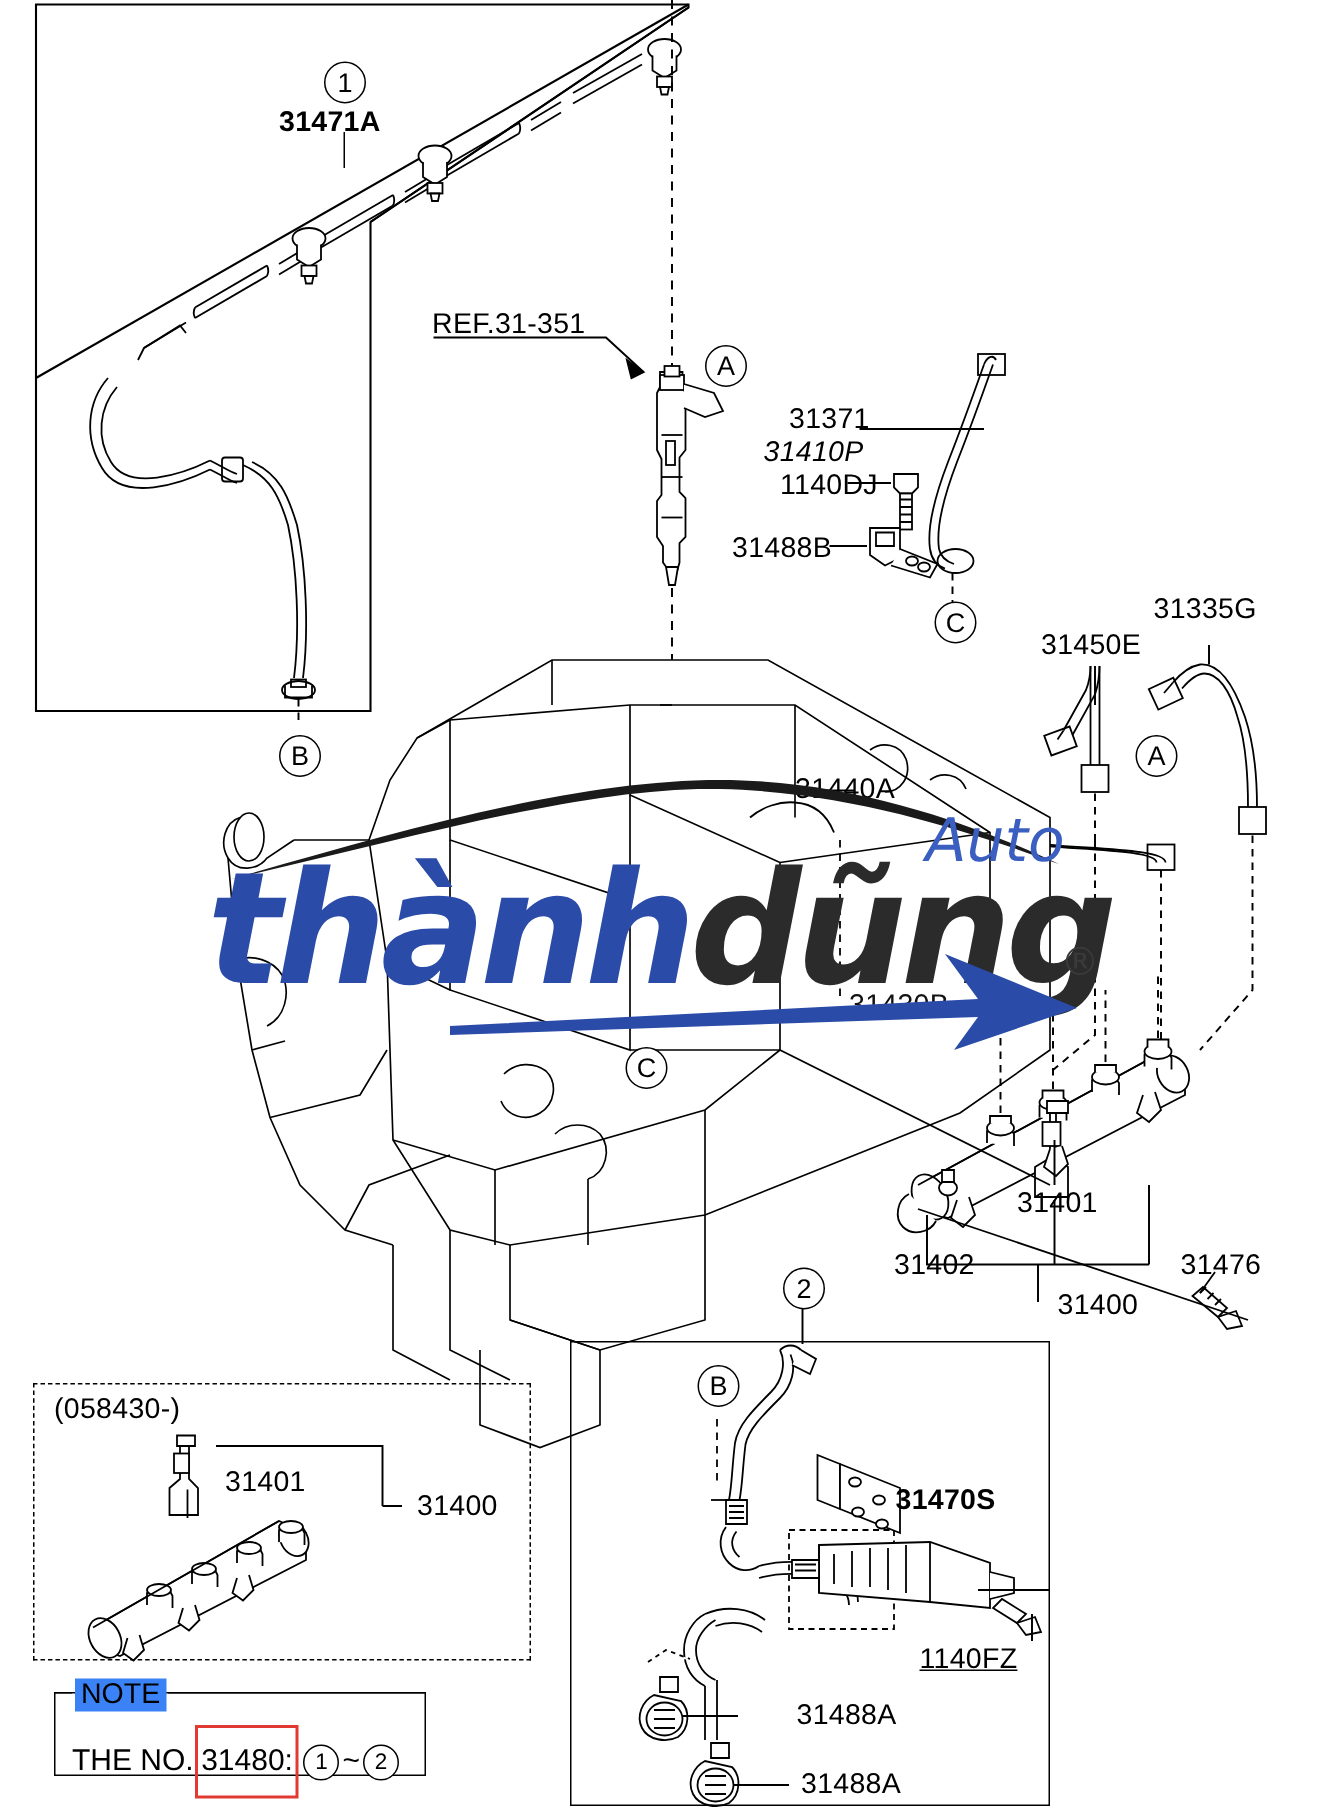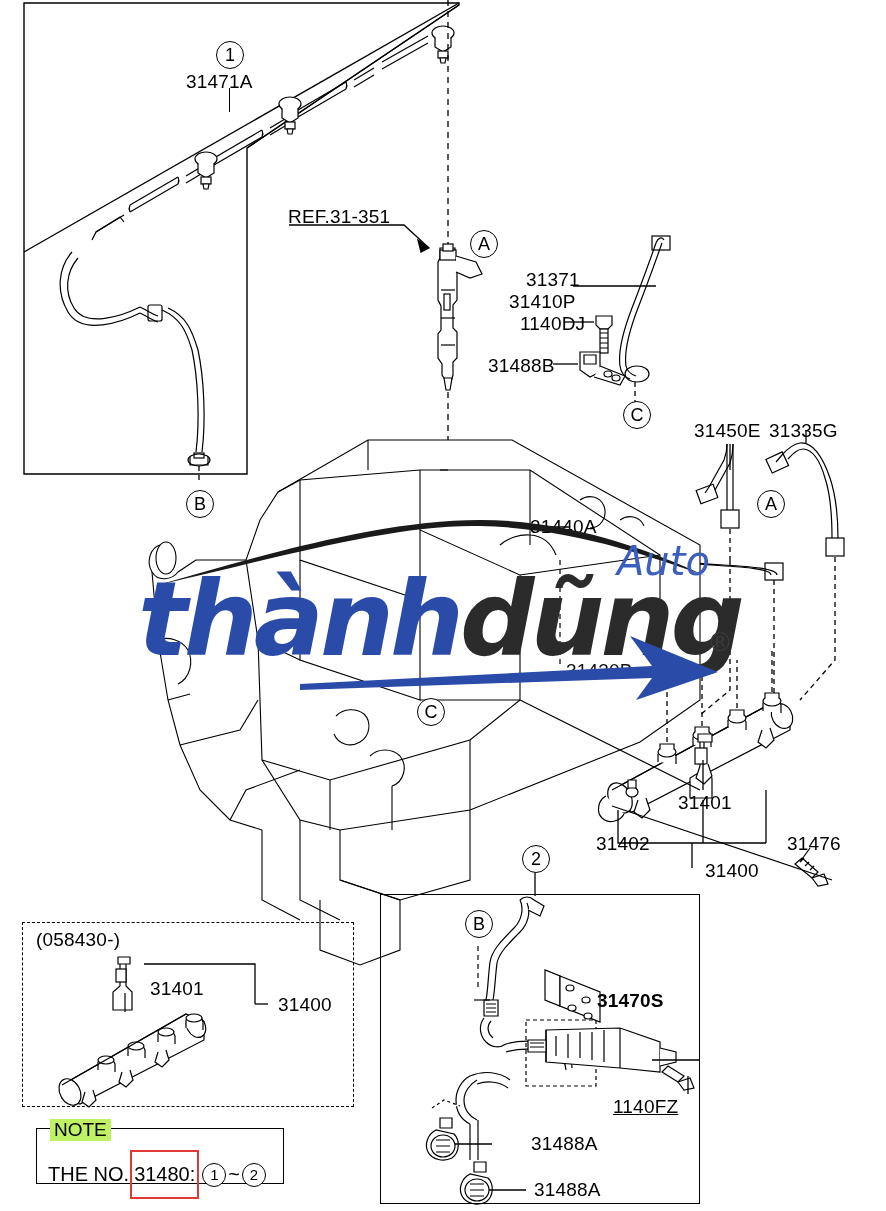--- a/index.html
+++ b/index.html
@@ -16,21 +16,21 @@
 
   .circ{position:absolute;border:1.6px solid #000;border-radius:50%;display:flex;align-items:center;justify-content:center;
         font-size:17px;font-family:"Liberation Sans",sans-serif;background:#fff;color:#000;}
   .circ.big{width:26px;height:26px;font-size:18px;}
   .circ.sm{width:22px;height:22px;font-size:15px;}
 
   svg.art{position:absolute;left:0;top:0;width:886px;height:1211px;pointer-events:none;}
 
   
   #notebox{position:absolute;left:36px;top:1128px;width:248px;height:56px;border:1.3px solid #000;box-sizing:border-box;background:#fff;}
-  #notelabel{position:absolute;left:50px;top:1119px;background:#bef264;padding:0 4px;font-size:19px;}
+  #notelabel{position:absolute;left:50px;top:1119px;background:#3b82f6;padding:0 4px;font-size:19px;}
   #noteline-l{position:absolute;left:36px;top:1128px;width:12px;height:1.3px;background:#000;}
   #noteline-r{position:absolute;left:112px;top:1128px;width:172px;height:1.3px;background:#000;}
   #notetext{position:absolute;left:48px;top:1150px;font-size:20px;display:flex;align-items:center;gap:1px;}
   .redbox{border:2.2px solid #e03a32;padding:12px 2px;line-height:1.05;}
 
   
   #wm{position:absolute;left:0;top:0;width:886px;height:1159px;pointer-events:none;}
   #wm-main{position:absolute;left:138px;top:567px;font-size:104px;font-weight:bold;font-style:italic;
            font-family:"DejaVu Sans",sans-serif;letter-spacing:-4px;line-height:1;}
   #wm-main .b{color:#2a4ba8;}
@@ -367,31 +367,31 @@
       <path d="M700,1060 L652,1060" stroke-width="1.3"></path>
       <path d="M688,1094 L688,1076" stroke-width="1.3"></path>
       <path d="M478,946 L478,988" stroke-width="1.2" stroke-dasharray="5,4"></path>
       <path d="M535,870 L535,896" stroke-width="1.3"></path>
     </g>
   </svg>
 
   <div class="box" id="inset2" style="left:380px;top:894px;width:320px;height:310px;"></div>
   <div class="boxdash" id="insetL" style="left:22px;top:922px;width:332px;height:185px;"></div>
 
-  <div class="lbl" style="left:186px;top:71px;">31471A</div>
+  <div class="lbl" style="left:186px;top:71px;font-weight:bold;">31471A</div>
   <div class="ln lnv" style="left:229px;top:88px;height:24px;"></div>
 
   <div class="lbl" style="left:288px;top:206px;">REF.31-351</div>
 
   <div class="lbl" style="left:526px;top:269px;">31371</div>
-  <div class="lbl" style="left:509px;top:291px;">31410P</div>
+  <div class="lbl" style="left:509px;top:291px;font-style:italic;">31410P</div>
   <div class="lbl" style="left:488px;top:313px;margin-left:32px;">1140DJ</div>
   <div class="lbl" style="left:488px;top:355px;">31488B</div>
 
-  <div class="lbl" style="left:769px;top:396px;margin-top:24px;">31335G</div>
+  <div class="lbl" style="left:769px;top:396px;">31335G</div>
   <div class="lbl" style="left:694px;top:420px;text-align:right;">31450E</div>
   <div class="lbl" style="left:530px;top:516px;">31440A</div>
   <div class="lbl" style="left:566px;top:660px;color:#111;">31430B</div>
 
   <div class="lbl" style="left:678px;top:792px;">31401</div>
   <div class="lbl" style="left:596px;top:833px;">31402</div>
   <div class="lbl" style="left:787px;top:833px;">31476</div>
   <div class="lbl" style="left:705px;top:860px;">31400</div>
 
   <div class="lbl" style="left:597px;top:990px;font-weight:bold;">31470S</div>

